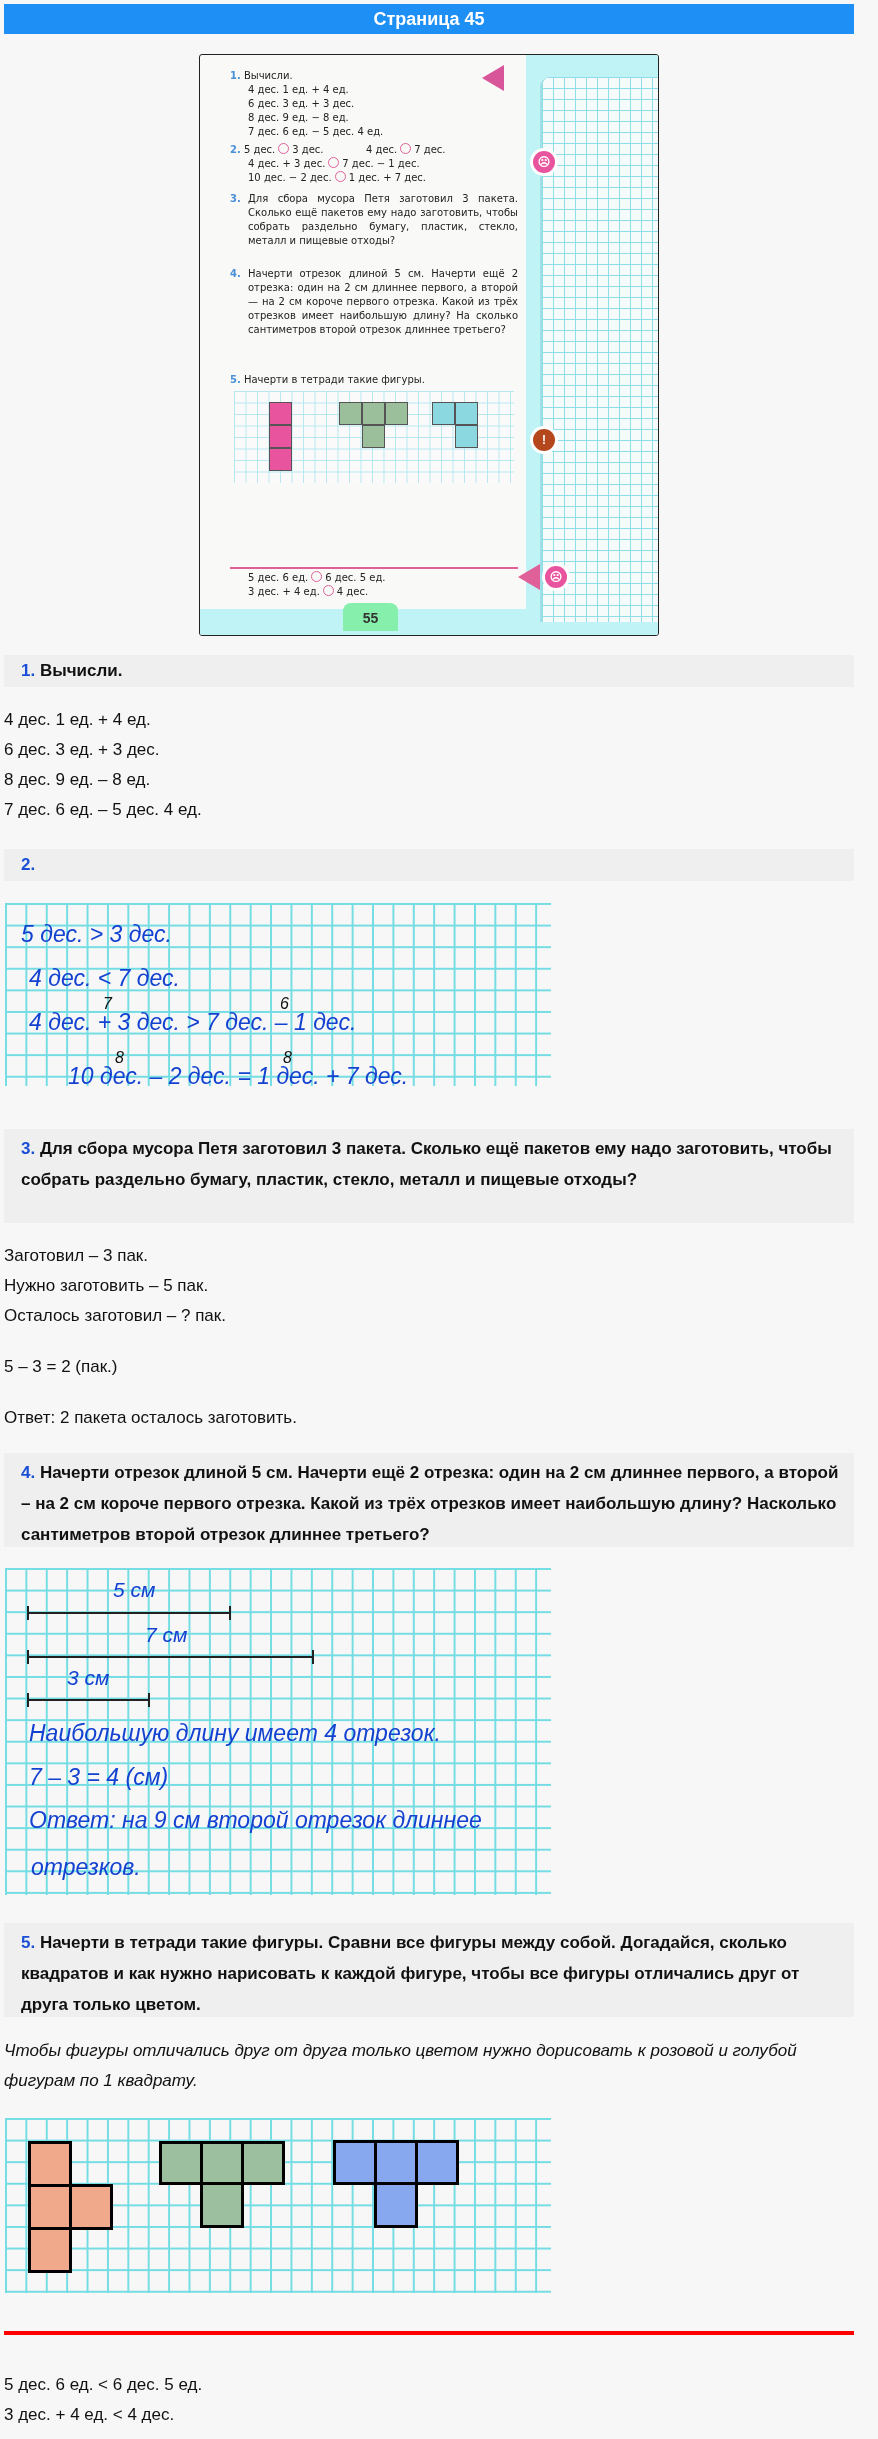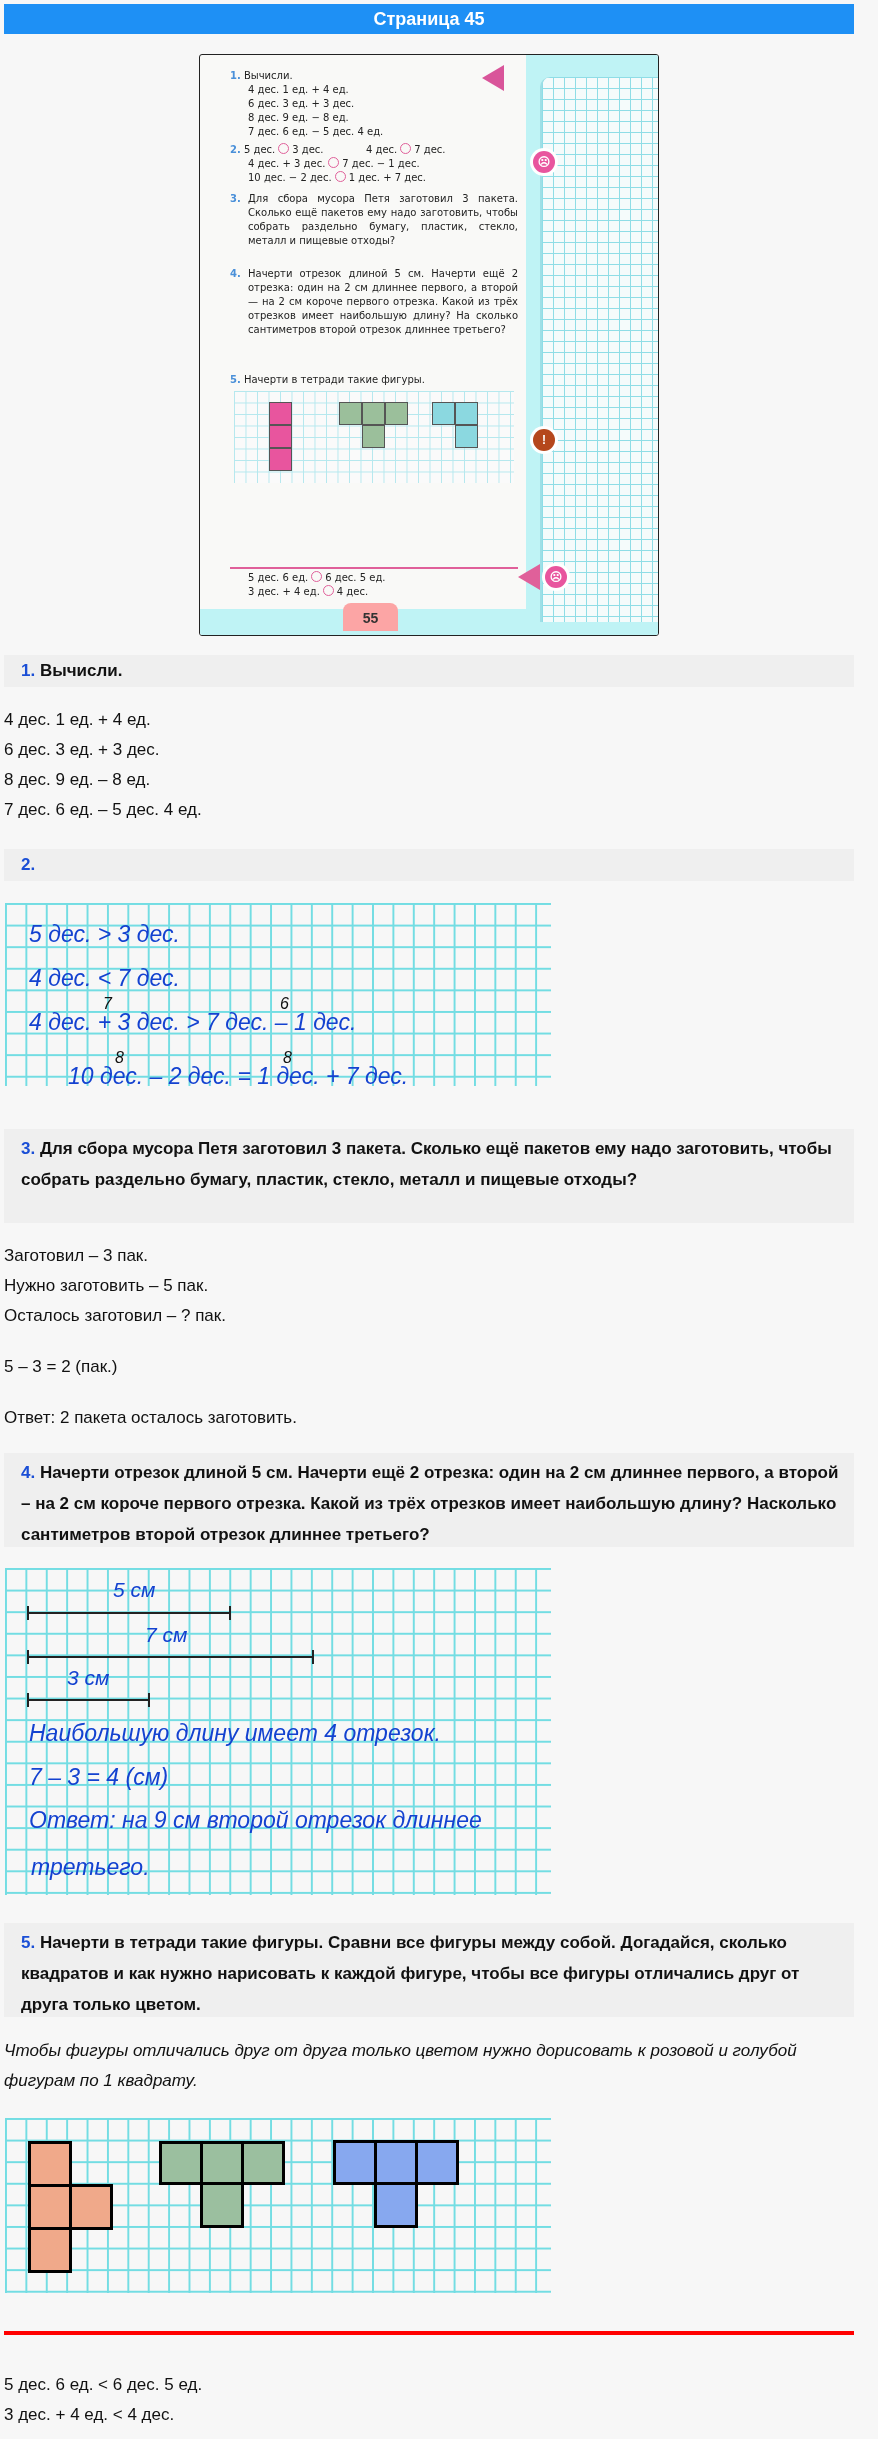--- a/index.html
+++ b/index.html
@@ -27,21 +27,21 @@
     background-image:
       linear-gradient(#8fdde6 1px, transparent 1px),
       linear-gradient(90deg, #8fdde6 1px, transparent 1px);
     background-size:11px 11px;
   }
   .book .footer-strip {
     position:absolute; left:0; top:554px; width:326px; height:26px; background:#bff3f5;
   }
   .book .pagetab {
     position:absolute; left:143px; top:548px; width:55px; height:28px;
-    background:#fca5a5; border-radius:8px 8px 0 0;
+    background:#86efac; border-radius:8px 8px 0 0;
     font-weight:bold; font-size:14px; color:#333; text-align:center; line-height:30px;
   }
   .bt { position:absolute; font-family:"DejaVu Sans", sans-serif; font-size:10px; line-height:14px; color:#222; }
   .bt .num { color:#4a90d9; font-weight:bold; }
   .bt.task { left:30px; width:288px; text-align:justify; }
   .bt .indent { padding-left:18px; }
   .ring { display:inline-block; width:9px; height:9px; border:1.3px solid #e0609a; border-radius:50%; vertical-align:-1px; margin:0 3px; }
   .book-grid {
     position:absolute; left:34px; top:336px; width:280px; height:92px;
     background-color:#fafafa;
@@ -169,21 +169,21 @@
   <div>4 дес. 1 ед. + 4 ед.</div>
   <div>6 дес. 3 ед. + 3 дес.</div>
   <div>8 дес. 9 ед. – 8 ед.</div>
   <div>7 дес. 6 ед. – 5 дес. 4 ед.</div>
 </div>
 
 <div class="qbar" style="top:849px; height:32px; padding-top:0; padding-bottom:0;">
   <span class="qn">2.</span>
 </div>
 <div class="nb-grid" style="top:903px; height:183px;">
-  <div class="hand" style="left:24px; top:18px;">5 дес. &gt; 3 дес.</div>
+  <div class="hand" style="left:16px; top:18px;">5 дес. &gt; 3 дес.</div>
   <div class="hand" style="left:24px; top:62px;">4 дес. &lt; 7 дес.</div>
   <div class="small-super" style="left:98px; top:92px;">7</div>
   <div class="small-super" style="left:275px; top:92px;">6</div>
   <div class="hand" style="left:24px; top:106px;">4 дес. + 3 дес. &gt; 7 дес.  – 1 дес.</div>
   <div class="small-super" style="left:110px; top:146px;">8</div>
   <div class="small-super" style="left:278px; top:146px;">8</div>
   <div class="hand" style="left:24px; top:160px;padding-left:39px;">10 дес. – 2 дес. = 1 дес. + 7 дес.</div>
 </div>
 
 <div class="qbar" style="top:1129px; height:94px;">
@@ -205,21 +205,21 @@
 <div class="nb-grid" style="top:1568px; height:327px;">
   <div class="hand" style="left:108px; top:10px; font-size:21px;">5 см</div>
   <div class="seg" style="left:22px; top:44px; width:204px;"></div>
   <div class="hand" style="left:140px; top:55px; font-size:21px;">7 см</div>
   <div class="seg" style="left:22px; top:88px; width:287px;"></div>
   <div class="hand" style="left:62px; top:98px; font-size:21px;">3 см</div>
   <div class="seg" style="left:22px; top:131px; width:123px;"></div>
   <div class="hand" style="left:24px; top:152px;">Наибольшую длину имеет 4 отрезок.</div>
   <div class="hand" style="left:24px; top:196px;">7 – 3 = 4 (см)</div>
   <div class="hand" style="left:24px; top:239px;">Ответ: на 9 см второй отрезок длиннее</div>
-  <div class="hand" style="left:26px; top:286px;">третьего.</div>
+  <div class="hand" style="left:26px; top:286px;">отрезков.</div>
 </div>
 
 <div class="qbar" style="top:1923px; height:94px;">
   <span class="qn">5.</span>
   <span>Начерти в тетради такие фигуры. Сравни все фигуры между собой. Догадайся, сколько квадратов и как нужно нарисовать к каждой фигуре, чтобы все фигуры отличались друг от друга только цветом.</span>
 </div>
 <div class="plain italic" style="top:2036px; width:820px;">Чтобы фигуры отличались друг от друга только цветом нужно дорисовать к розовой и голубой фигурам по 1 квадрату.</div>
 <div class="nb-grid" style="top:2118px; height:175px;">
 
   <div class="fig" style="left:23px; top:23px; width:44px; height:46px; background:#f0a98a;"></div>

